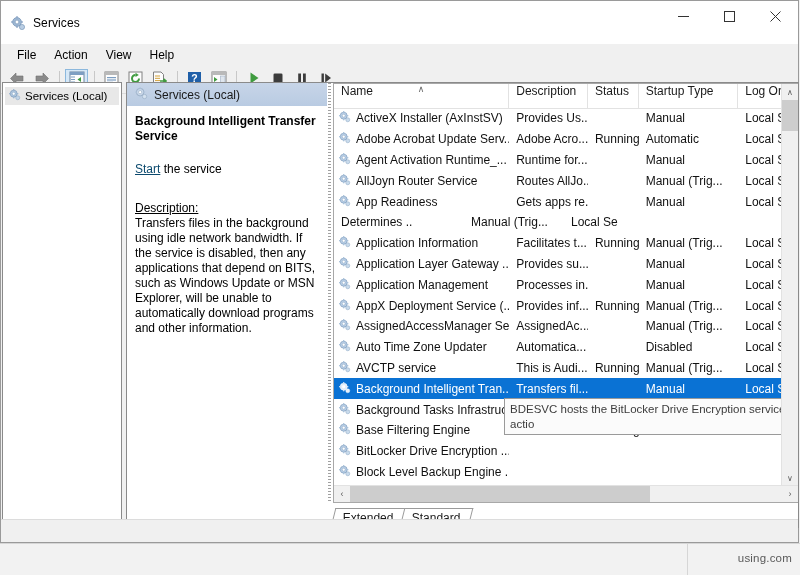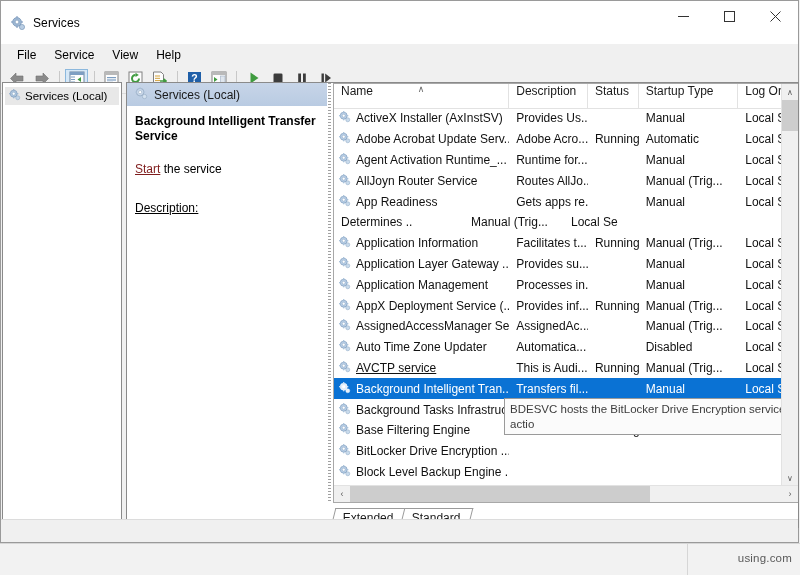--- a/index.html
+++ b/index.html
@@ -181,21 +181,21 @@
     line-height: 15px;
     color: #000;
     margin-bottom: 17px;
   }
   .detail-link-line {
     font-size: 12px;
     line-height: 16px;
     margin-bottom: 24px;
   }
   .detail-link {
-    color: #7f1d1d;
+    color: #0c4a6e;
     text-decoration: underline;
   }
   .detail-desc-head {
     font-size: 12px;
     line-height: 15px;
     text-decoration: underline;
   }
   .detail-desc-body {
     font-size: 12px;
     line-height: 15px;
@@ -466,21 +466,21 @@
         <div class="win-btn">
           <svg width="11" height="11" viewBox="0 0 11 11">
               <path d="M0.5 0.5 L10.5 10.5 M10.5 0.5 L0.5 10.5" stroke="#333" stroke-width="1" fill="none"></path>
             </svg>
         </div>
       </div>
     </div>
 
     <div class="menubar">
       <div class="menu-item">File</div>
-      <div class="menu-item">Service</div>
+      <div class="menu-item">Action</div>
       <div class="menu-item">View</div>
       <div class="menu-item">Help</div>
     </div>
 
     <div class="toolbar">
 
       <div class="tb-btn">
         <span>
           <svg width="17" height="15" viewBox="0 0 17 15">
             <path d="M7 2 L1.5 7.5 L7 13 L7 10 L14 10 L14 5 L7 5 Z" fill="#8a8a8a" stroke="#6e6e6e" stroke-width="0.6" stroke-linejoin="round"></path>
@@ -645,20 +645,21 @@
           </span>
           <span class="mmc-header-label">Services (Local)</span>
         </div>
 
         <div class="detail-col">
           <div class="detail-title">Background Intelligent Transfer Service</div>
           <div class="detail-link-line">
             <span class="detail-link">Start</span><span> the service</span>
           </div>
           <div class="detail-desc-head">Description:</div>
+          <div class="detail-desc-body">Transfers files in the background using idle network bandwidth. If the service is disabled, then any applications that depend on BITS, such as Windows Update or MSN Explorer, will be unable to automatically download programs and other information.</div>
         </div>
 
         <div class="splitter"></div>
 
         <div class="listview">
 
           <div class="lv-head">
             <div class="lv-th col-name">
               <span>Name</span>
               <span class="sort-caret">∧</span>
@@ -994,21 +995,21 @@
                   <span></span>
                 </div>
                 <div class="cell start-cell" style="width: 100px;">
                   <span>Disabled</span>
                 </div>
                 <div class="cell logon-cell" style="width: 60px;">
                   <span>Local Se</span>
                 </div>
               </div>
               <div class="lv-row">
-                <div class="cell name-cell" style="width: 176px; text-decoration: underline;">
+                <div class="cell name-cell" style="width: 176px;">
                   <span class="gear"><svg width="13" height="13" viewBox="0 0 16 16">
                       <circle cx="7" cy="7" r="4.3" fill="#b9cfe6" stroke="#7392b4" stroke-width="0.7"></circle>
                       <circle cx="7" cy="7" r="1.8" fill="#ffffff" stroke="#7392b4" stroke-width="0.5"></circle>
                       <g fill="#a6c0da">
                         <rect x="6.2" y="1.3" width="1.6" height="1.9"></rect>
                         <rect x="6.2" y="10.8" width="1.6" height="1.9"></rect>
                         <rect x="1.3" y="6.2" width="1.9" height="1.6"></rect>
                         <rect x="10.8" y="6.2" width="1.9" height="1.6"></rect>
                       </g>
                       <circle cx="12" cy="12" r="2.5" fill="#c9dbec" stroke="#7392b4" stroke-width="0.5"></circle>

